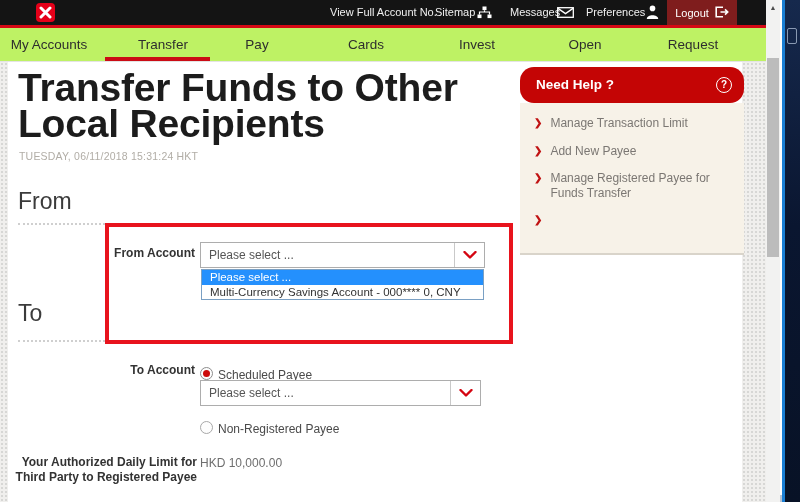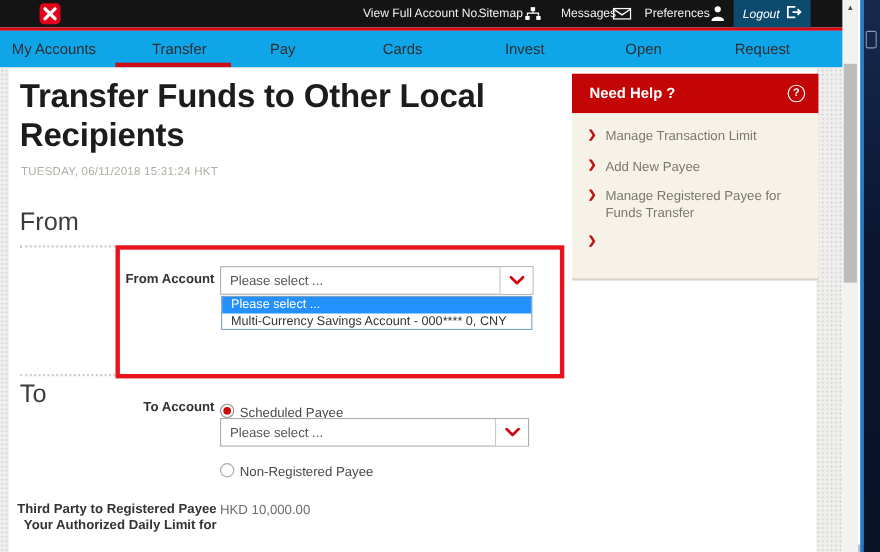--- a/index.html
+++ b/index.html
@@ -5,48 +5,48 @@
   * { margin:0; padding:0; box-sizing:border-box; }
   html,body { width:800px; height:502px; }
   body { font-family:"Liberation Sans", sans-serif; background:#ffffff; }
   .screen { position:relative; width:800px; height:502px; background:#ffffff; overflow:hidden; }
 
   
   .topbar { position:absolute; left:0; top:0; width:766px; height:25px; background:#141414; color:#f0f0f0; font-size:11px; }
   .topbar .titem { position:absolute; top:6px; line-height:13px; color:#f0f0f0; cursor:default; }
   .dbs-logo { position:absolute; left:36px; top:3px; width:19px; height:19px; background:#e50019; border-radius:4px; display:flex; align-items:center; justify-content:center; }
   .ticon { position:absolute; }
-  .logout { position:absolute; left:667px; top:0; width:70px; height:25px; background:#0c4a6e; display:flex; align-items:center; justify-content:center; gap:6px; color:#fff;font-style:italic; }
+  .logout { position:absolute; left:667px; top:0; width:70px; height:25px; background:#7f1d1d; display:flex; align-items:center; justify-content:center; gap:6px; color:#fff; }
   .redline { position:absolute; left:0; top:25px; width:766px; height:3px; background:#d50914; }
 
   
-  .nav { position:absolute; left:0; top:28px; width:766px; height:34px; background:#0ea5e9; border-bottom:1px solid #e4e4e4; }
+  .nav { position:absolute; left:0; top:28px; width:766px; height:34px; background:#bef264; border-bottom:1px solid #e4e4e4; }
   .tab { position:absolute; top:9px; transform:translateX(-50%); font-size:13.5px; color:#2e2e2e; white-space:nowrap; }
   .tab1{left:49px}.tab2{left:163px}.tab3{left:257px}.tab4{left:366px}.tab5{left:477px}.tab6{left:585px}.tab7{left:693px}
   .tab-underline { position:absolute; left:105px; top:29px; width:105px; height:4px; background:#cb0c15; }
 
   
   .texture { background-color:#f0efed; background-image:radial-gradient(circle,#d7d7d5 1px,rgba(0,0,0,0) 1px); background-size:4px 4px; }
   .tex-left  { position:absolute; left:0;   top:62px; width:8px;  height:440px; }
   .tex-right { position:absolute; left:742px; top:62px; width:24px; height:440px; }
   .main-white { position:absolute; left:8px; top:62px; width:734px; height:440px; background:#fff; }
 
   .scrollbar { position:absolute; left:766px; top:0; width:14px; height:502px; background:#f2f2f1; }
   .scroll-up { position:absolute; left:0; top:0; width:14px; height:15px; color:#4d4d4d; font-size:7px; text-align:center; line-height:15px; }
   .scroll-thumb { position:absolute; left:1px; top:58px; width:12px; height:199px; background:#bcbcbc; }
   .blue-edge { position:absolute; left:782px; top:0; width:3px; height:502px; background:#1a7fd4; }
   .navy { position:absolute; left:785px; top:0; width:15px; height:502px; background:linear-gradient(180deg,#16294d 0%,#0a1630 45%,#081226 100%); }
   .navy-box { position:absolute; left:2px; top:28px; width:10px; height:16px; border:1px solid rgba(200,215,235,.65); border-radius:2px; }
   .corner-chip { position:absolute; left:780px; top:495px; width:13px; height:7px; background:#b9c4d2; }
 
   
-  .page-title { position:absolute; left:18px; top:70px; width:505px; font-size:30px; line-height:36px; font-weight:600; color:#1c1c1c; letter-spacing:-.2px; }
+  .page-title { position:absolute; left:18px; top:70px; width:505px; font-size:39px; line-height:36px; font-weight:600; color:#1c1c1c; letter-spacing:-.2px; }
   .timestamp { position:absolute; left:19px; top:150px; font-size:10.5px; color:#b1ada6; letter-spacing:.2px;text-align:right; }
   .sec-head { position:absolute; left:18px; font-size:23px; color:#3b3b3b; font-weight:400; }
-  .from-head { top:188px; } .to-head { top:300px;margin-top:44px; }
+  .from-head { top:188px; } .to-head { top:300px; }
   .dotline { position:absolute; left:18px; width:487px; height:0; border-top:2px dotted #cfcfcf; }
   .dot1 { top:223px; } .dot2 { top:340px; }
 
   .anno-box { position:absolute; left:105px; top:223px; width:408px; height:121px; border:4px solid #e8131d; z-index:6; pointer-events:none; }
 
   .form-label { position:absolute; font-size:12px; font-weight:bold; color:#333; white-space:nowrap; text-align:right; }
   .from-label { right:605px; top:246px; }
   .to-label   { right:605px; top:363px; }
   .limit-label { position:absolute; right:603px; top:455px; font-size:12px; font-weight:bold; color:#333; text-align:right; line-height:14.5px; white-space:nowrap; }
   .limit-value { position:absolute; left:200px; top:456px; font-size:12px; color:#6e6e6e; }
@@ -62,21 +62,21 @@
   .dd-row.hl { background:#2490fd; color:#fff; }
 
   .radio { position:absolute; width:13px; height:13px; border-radius:50%; background:#fdfdfd; border:1px solid #a8a8a8; display:flex; align-items:center; justify-content:center; }
   .radio.sel { border-color:#8d8d8d; }
   .radio.sel .dot { width:7px; height:7px; border-radius:50%; background:#cc0a0a; }
   .radio1 { left:200px; top:367px; } .radio2 { left:200px; top:421px; }
   .radio-label { position:absolute; font-size:12px; color:#4a4a4a; white-space:nowrap; }
   .rlabel1 { left:218px; top:368px; } .rlabel2 { left:218px; top:422px; }
 
   
-  .help-head { position:absolute; left:520px; top:67px; width:224px; height:36px; background:#c40505; color:#fff; font-size:13.5px; font-weight:bold; line-height:36px; padding-left:16px; }
+  .help-head { position:absolute; left:520px; top:67px; width:224px; height:36px; background:#c40505; color:#fff; font-size:13.5px; font-weight:bold; line-height:36px; padding-left:16px;border-radius:14px; }
   .q-icon { position:absolute; right:12px; top:10px; width:16px; height:16px; border:1.5px solid #fff; border-radius:50%; font-size:10px; font-weight:bold; line-height:13px; text-align:center; color:#fff; }
   .help-body { position:absolute; left:520px; top:103px; width:224px; height:152px; background:#f7f2e8; border-bottom:2px solid #d9d4ca; padding:13px 14px; }
   .help-item { display:flex; margin-bottom:13px; cursor:pointer; }
   .help-item .chev { color:#c01212; font-size:10px; font-weight:bold; margin-right:8px; line-height:14.5px; }
   .help-item .hlabel { font-size:12px; color:#7b7773; line-height:14.5px; width:172px; }
 </style>
 </head>
 <body>
 
 <div class="screen">
@@ -171,22 +171,22 @@
     <span class="sel-btn">
       <svg width="14" height="8" viewBox="0 0 14 8">
           <path d="M1.5 1 L7 6.5 L12.5 1" fill="none" stroke="#d40511" stroke-width="2.4" stroke-linecap="round" stroke-linejoin="round"></path>
         </svg>
     </span>
   </div>
   <div class="radio radio2"></div>
   <span class="radio-label rlabel2">Non-Registered Payee</span>
 
   <div class="limit-label">
+    <div>Your Authorized Daily Limit for</div>
     <div>Third Party to Registered Payee</div>
-    <div>Your Authorized Daily Limit for</div>
   </div>
   <div class="limit-value">HKD 10,000.00</div>
 
   <div class="help-head">
     <span>Need Help ?</span>
     <span class="q-icon">?</span>
   </div>
   <div class="help-body">
     <div class="help-item">
       <span class="chev">❯</span>

